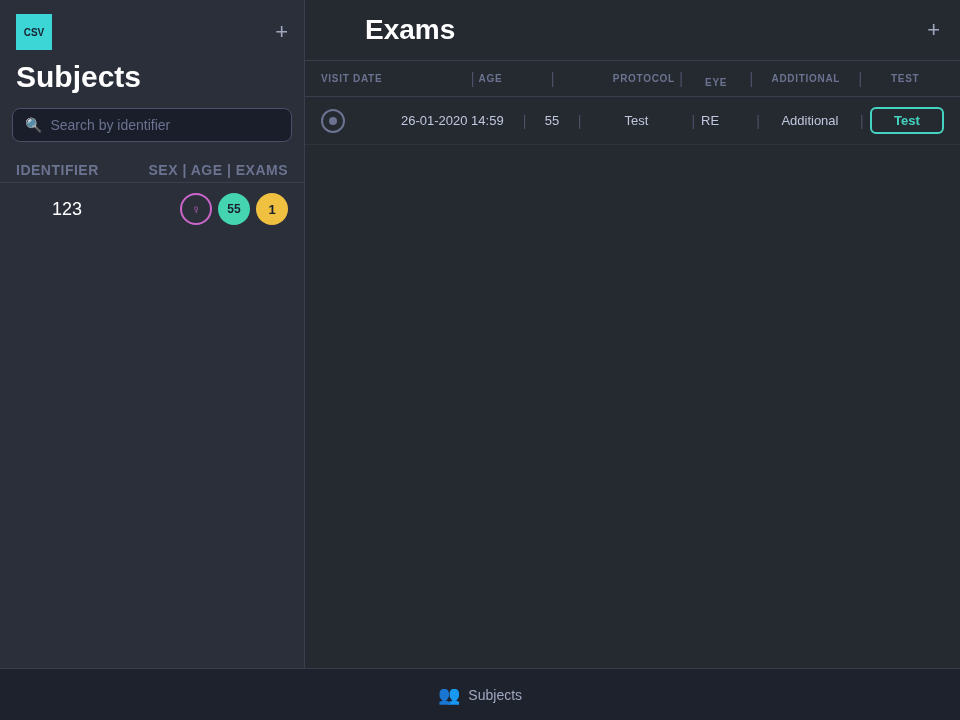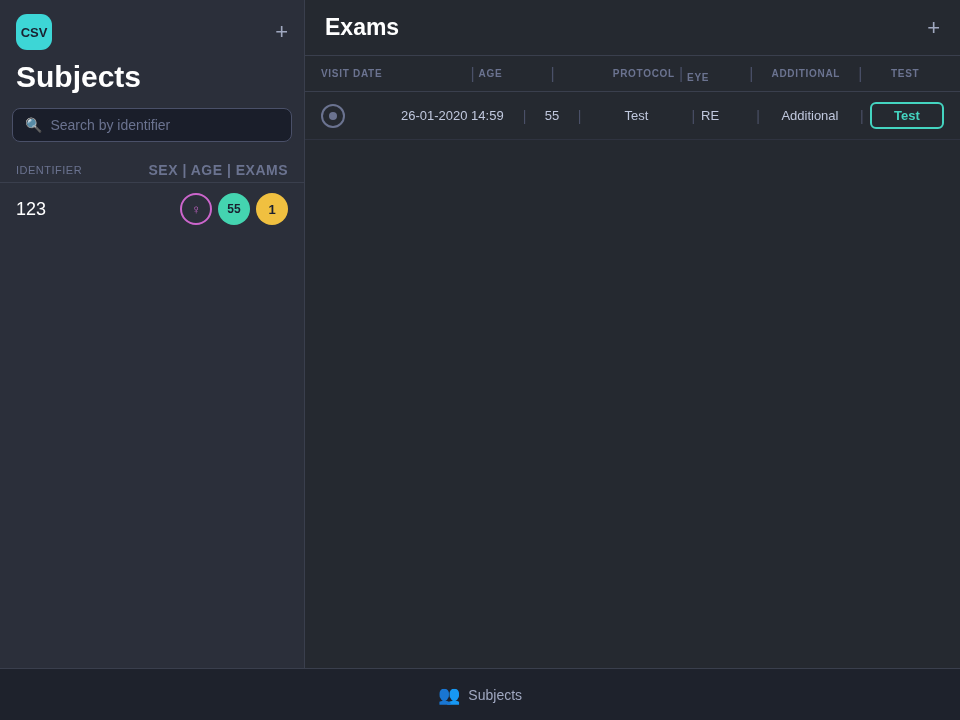--- a/index.html
+++ b/index.html
@@ -29,25 +29,25 @@
       display: flex;
       align-items: center;
       justify-content: space-between;
       padding: 14px 16px 0 16px;
     }
 
     .logo-icon {
       width: 36px;
       height: 36px;
       background: #3dd6d6;
-      border-radius: 11px;
-      display: flex;
-      align-items: center;
-      justify-content: center;
-      font-size: 13px;
+      border-radius: 0;
+      display: flex;
+      align-items: center;
+      justify-content: center;
+      font-size: 10px;
       font-weight: 700;
       color: #1a2030;
     }
 
     .add-btn {
       background: none;
       border: none;
       color: #a0a8c0;
       font-size: 22px;
       cursor: pointer;
@@ -92,22 +92,22 @@
     .search-input::placeholder { color: #6b7390; }
 
     .table-header-row {
       display: flex;
       align-items: center;
       padding: 4px 16px;
       border-bottom: 1px solid #3a3f4d;
     }
 
     .col-identifier {
-      font-size: 11px;
-      font-weight: 400;
+      font-size: 14px;
+      font-weight: 700;
       color: #6b7390;
       letter-spacing: 0.5px;
       flex: 1;
       text-transform: uppercase;
     }
 
     .col-sex-age-exams {
       font-size: 14px;
       font-weight: 600;
       color: #6b7390;
@@ -120,20 +120,21 @@
       align-items: center;
       padding: 10px 16px;
       cursor: pointer;
     }
 
     .subject-id {
       font-size: 18px;
       font-weight: 400;
       color: #ffffff;
       flex: 1;
+      margin-left: 36px;
     }
 
     .subject-badges {
       display: flex;
       align-items: center;
       gap: 6px;
     }
 
     .badge-sex {
       width: 32px;
@@ -186,23 +187,24 @@
 
     .right-header {
       display: flex;
       align-items: center;
       justify-content: space-between;
       padding: 14px 20px;
       border-bottom: 1px solid #3a3f4d;
     }
 
     .exams-title {
-      font-size: 23px;
+      font-size: 28px;
       font-weight: 600;
       color: #ffffff;
+      margin-left: 40px;
     }
 
     .add-btn-right {
       background: none;
       border: none;
       color: #a0a8c0;
       font-size: 22px;
       cursor: pointer;
     }
 
@@ -217,21 +219,21 @@
       font-size: 10px;
       font-weight: 600;
       color: #6b7390;
       letter-spacing: 0.7px;
       text-transform: uppercase;
     }
 
     .exam-col-visit { width: 150px; }
     .exam-col-age { width: 70px; text-align: left; }
     .exam-col-protocol { width: 120px; text-align: right; }
-    .exam-col-eye { width: 60px; text-align: left; margin-top: 8px; }
+    .exam-col-eye { width: 60px; text-align: center; margin-top: 8px; }
     .exam-col-additional { width: 100px; text-align: center; }
     .exam-col-test { width: 80px; text-align: center; }
 
     .sep {
       color: #4a5068;
       margin: 0 4px;
     }
 
     .exam-data-row {
       display: flex;

